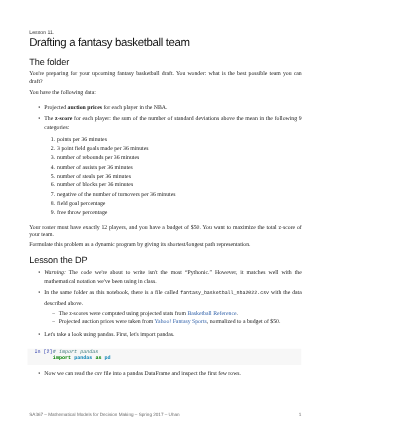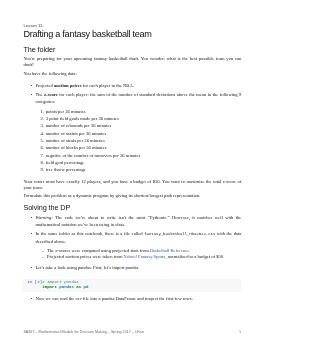--- a/index.html
+++ b/index.html
@@ -114,21 +114,21 @@
       <div class="ni">number of steals per 36 minutes</div>
       <div class="ni">number of blocks per 36 minutes</div>
       <div class="ni">negative of the number of turnovers per 36 minutes</div>
       <div class="ni">field goal percentage</div>
       <div class="ni">free throw percentage</div>
     </div>
 
   <div class="abs para p3">Your roster must have exactly 12 players, and you have a budget of $50. You want to maximize the total z-score of your team.</div>
   <div class="abs para p4">Formulate this problem as a dynamic program by giving its shortest/longest path representation.</div>
 
-  <div class="abs h2 h2b">Solving the DP</div>
+  <div class="abs h2 h2b">Lesson the DP</div>
 
   <div class="abs blist bl2">
     <div class="bi"><em>Warning:</em><span> The code we're about to write isn't the most “Pythonic.” However, it matches well with the mathematical notation we've been using in class.</span></div>
     <div class="bi"><span>In the same folder as this notebook, there is a file called </span><code>fantasy_basketball_nba2022.csv</code><span> with the data described above.</span></div>
   </div>
 
   <div class="abs slist sl1">
     <div class="si"><span>The z-scores were computed using projected stats from </span><a href="#">Basketball Reference</a><span>.</span></div>
     <div class="si"><span>Projected auction prices were taken from </span><a href="#">Yahoo! Fantasy Sports</a><span>, normalized to a budget of $50.</span></div>
   </div>

